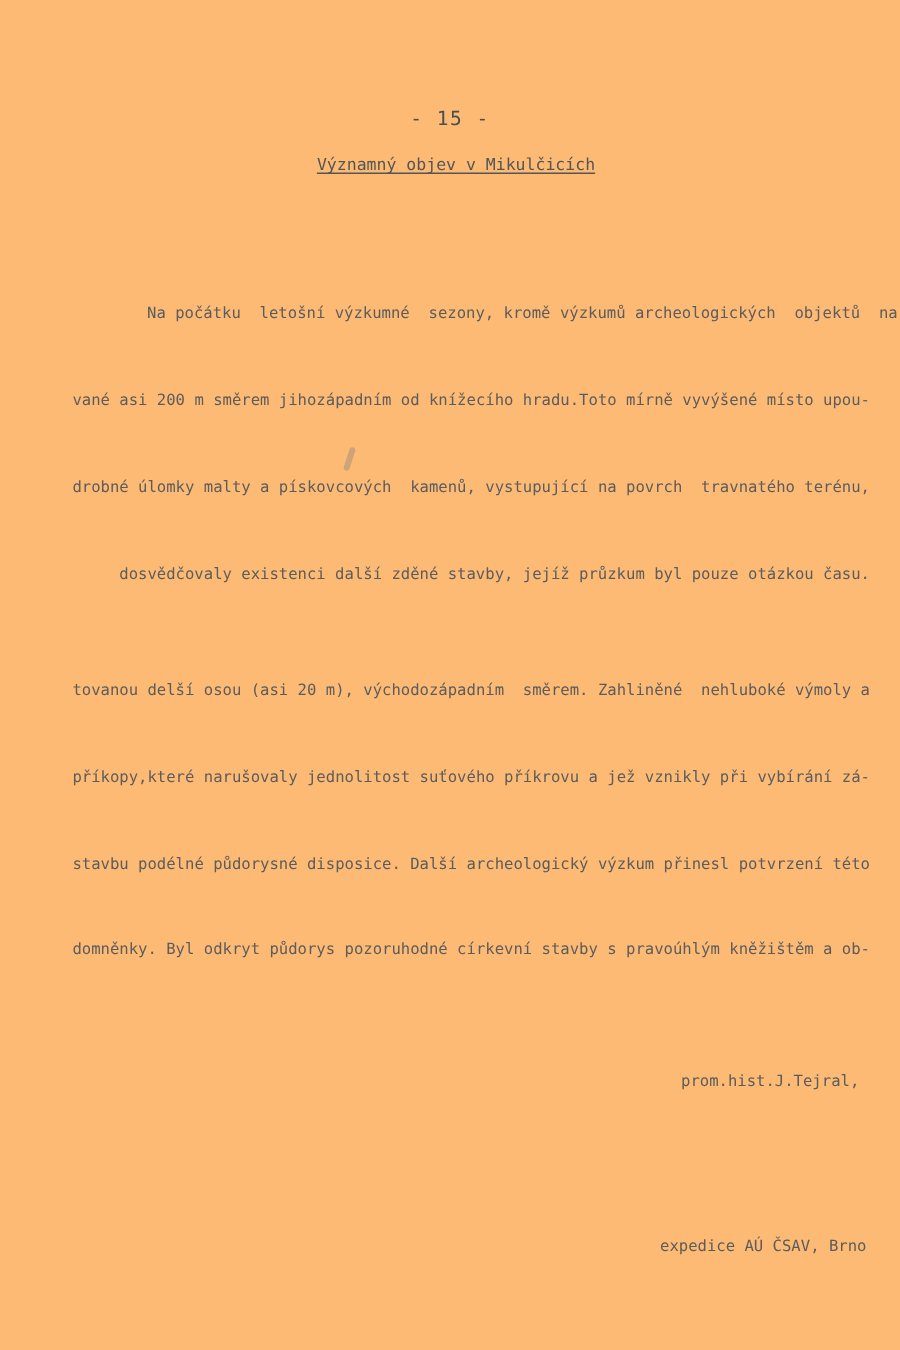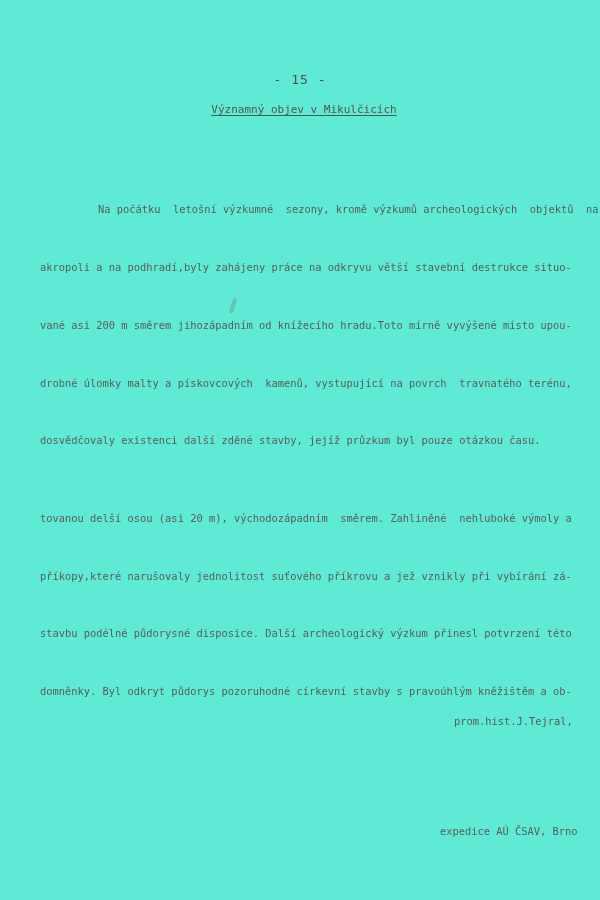--- a/index.html
+++ b/index.html
@@ -12,21 +12,21 @@
       background: #f6f2e4;
       position: relative;
       overflow: hidden;
       font-family: "DejaVu Sans Mono", "Liberation Mono", monospace;
       color: #5a5a5a;
     }
     .page {
       position: absolute;
       left: 0; top: 0;
       width: 600px; height: 900px;
-      background: #5eead4;
+      background: #fdba74;
     }
     .page-number {
       position: absolute;
       top: 72px;
       left: 0;
       width: 600px;
       text-align: center;
       font-size: 13px;
       letter-spacing: 1px;
       color: #4e4e4e;
@@ -51,20 +51,21 @@
       width: 540px;
       font-size: 10.4px;
       line-height: 19.3px;
       color: #5c5c5c;
       white-space: pre;
     }
     .line {
       display: block;
       height: 19.3px;
       white-space: pre;
+      text-align: right;
     }
     .line.indent {
       padding-left: 58px;
     }
     .signature {
       position: absolute;
       left: 440px;
       top: 679px;
       font-size: 10.4px;
       line-height: 17px;
@@ -96,21 +97,20 @@
 
 <div class="page">
   <div class="page-number">-  15  -</div>
   <div class="title">
     <span>Významný objev v Mikulčicích</span>
   </div>
 
   <div class="body-text">
     
     <span class="line indent">Na počátku  letošní výzkumné  sezony, kromě výzkumů archeologických  objektů  na</span>
-    <span class="line">akropoli a na podhradí,byly zahájeny práce na odkryvu větší stavební destrukce situo-</span>
     <span class="line">vané asi 200 m směrem jihozápadním od knížecího hradu.Toto mírně vyvýšené místo upou-</span>
     <span class="line">drobné úlomky malty a pískovcových  kamenů, vystupující na povrch  travnatého terénu,</span>
     <span class="line">dosvědčovaly existenci další zděné stavby, jejíž průzkum byl pouze otázkou času.</span>
     
     <span class="line">tovanou delší osou (asi 20 m), východozápadním  směrem. Zahliněné  nehluboké výmoly a</span>
     <span class="line">příkopy,které narušovaly jednolitost suťového příkrovu a jež vznikly při vybírání zá-</span>
     <span class="line">stavbu podélné půdorysné disposice. Další archeologický výzkum přinesl potvrzení této</span>
     <span class="line">domněnky. Byl odkryt půdorys pozoruhodné církevní stavby s pravoúhlým kněžištěm a ob-</span>
     
     

